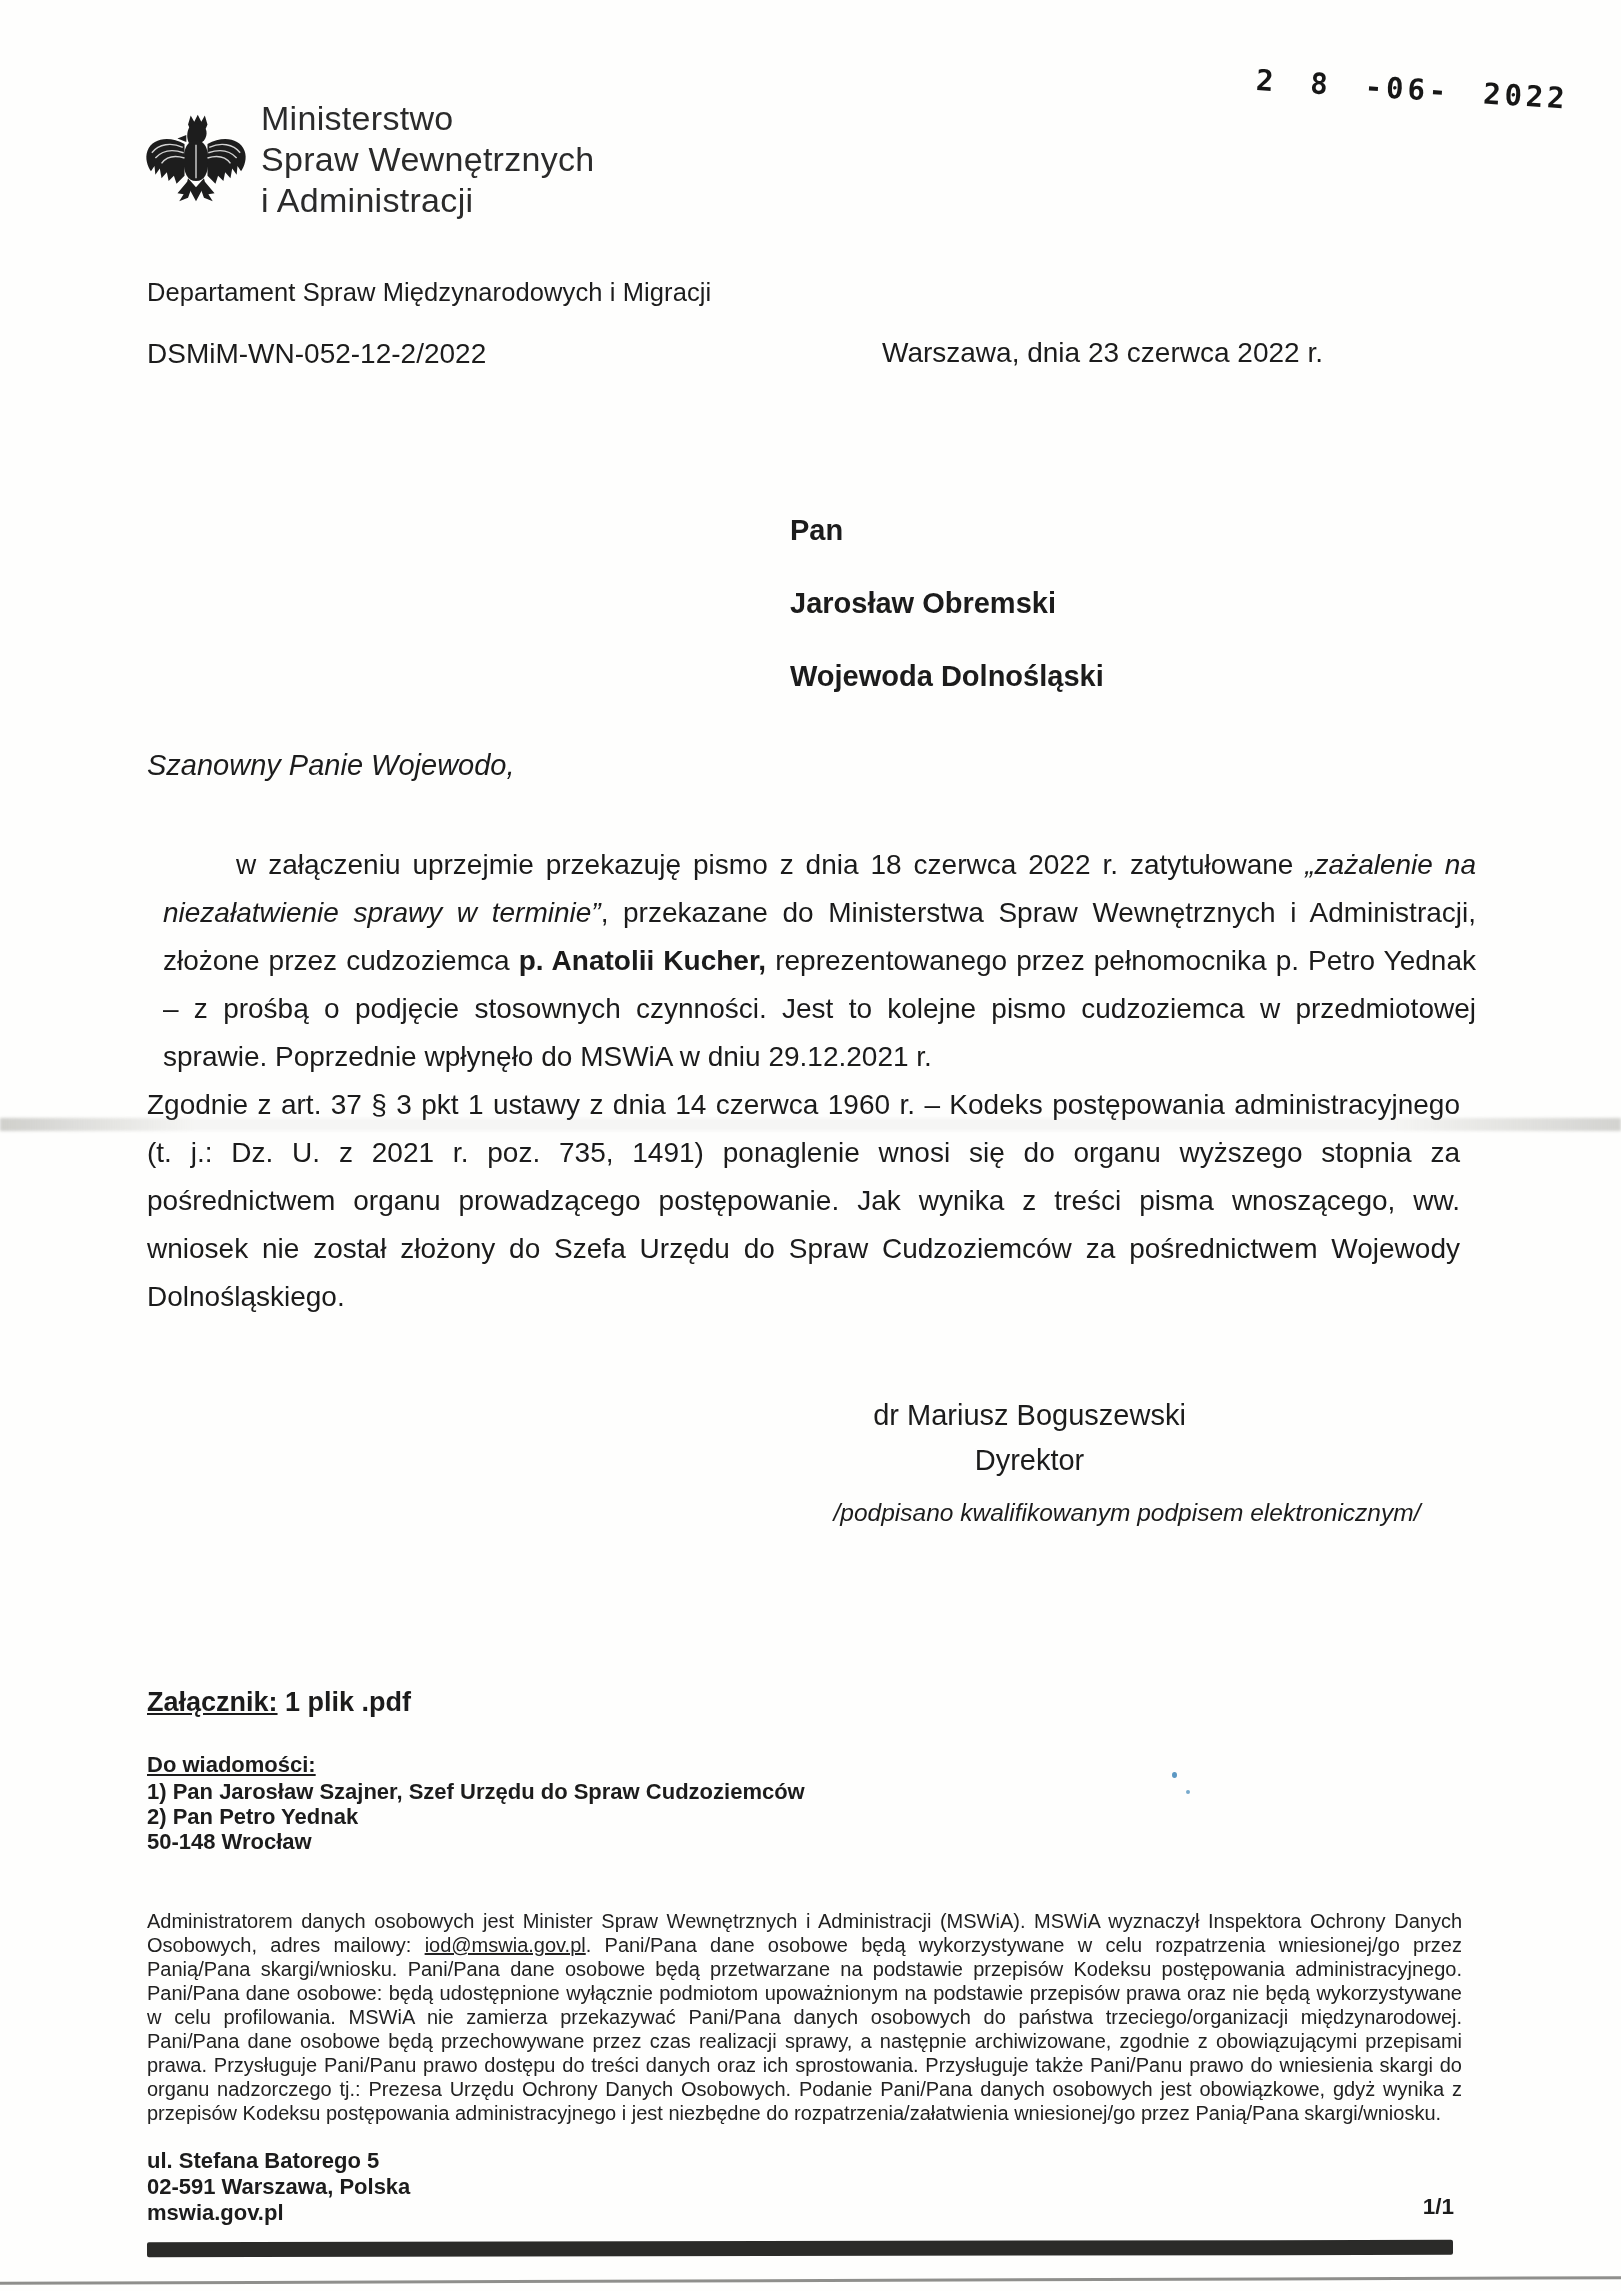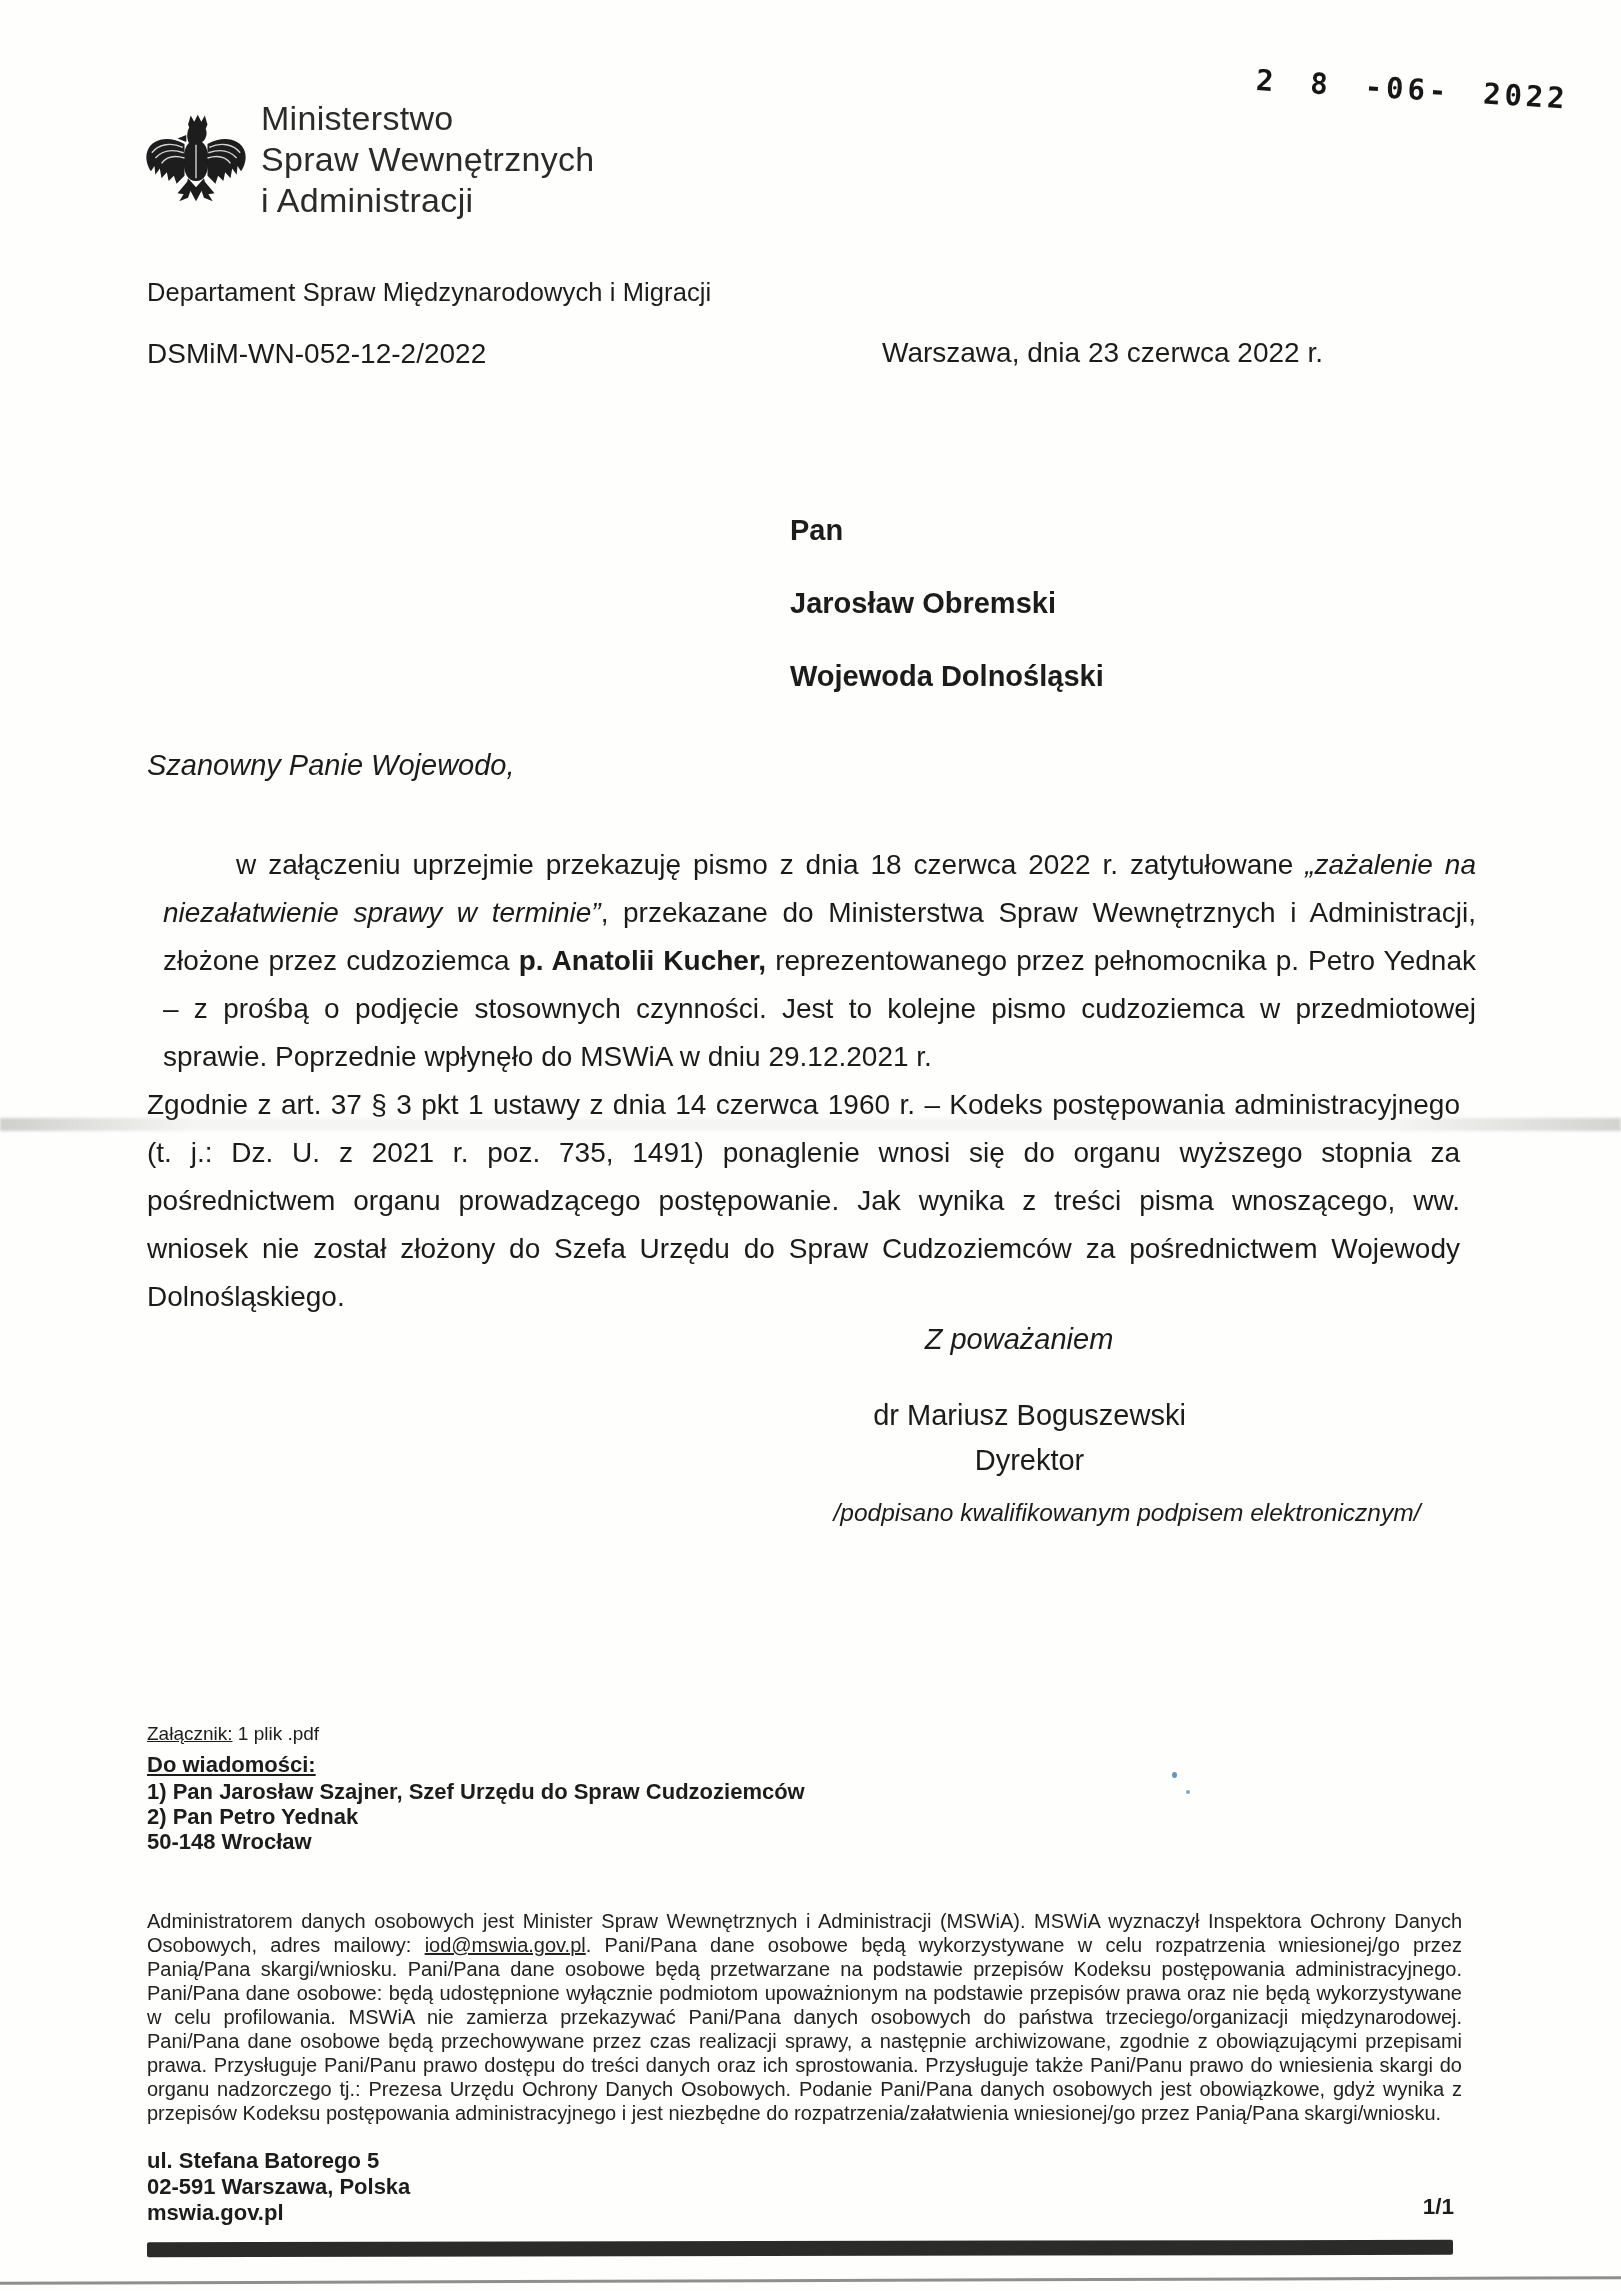--- a/index.html
+++ b/index.html
@@ -39,21 +39,21 @@
   .bd{font-weight:700;}
   
   .fold{left:0;top:1118px;width:1621px;height:12.7px;
     background:linear-gradient(90deg,rgba(168,168,162,.55),rgba(168,168,162,.10) 12%,rgba(168,168,162,.10) 86%,rgba(168,168,162,.50));
     filter:blur(1.5px);}
   
   .valediction{left:784px;top:1323px;width:470px;text-align:center;font-size:29px;font-style:italic;font-weight:500;}
   .signer{left:804px;top:1393px;width:451px;text-align:center;font-size:29px;line-height:45px;font-weight:500;}
   .signnote{left:823px;top:1499px;width:608px;text-align:center;font-size:24.5px;font-style:italic;font-weight:500;}
   
-  .attachment{left:147px;top:1687px;font-size:19px;font-weight:400;margin-top:36px;}
+  .attachment{left:147px;top:1687px;font-size:27px;font-weight:700;}
   .attachment .ul{text-decoration:underline;}
   .dist-head{left:147px;top:1752px;font-size:22px;font-weight:700;text-decoration:underline;}
   .dist-items{left:147px;top:1779px;font-size:22px;font-weight:700;line-height:25px;}
   .speck{width:4.9px;height:5.9px;border-radius:50%;background:#3f86b8;opacity:.85;}
   .speck.s1{left:1172px;top:1772px;}
   .speck.s2{left:1186px;top:1790px;width:3.9px;height:3.9px;opacity:.7;}
   
   .privacy{left:147px;top:1909px;width:1315px;font-size:20px;line-height:24px;text-align:justify;color:#222;}
   .privacy .ul{text-decoration:underline;}
   
@@ -111,21 +111,20 @@
   </div>
 
   <div class="abs salutation">Szanowny Panie Wojewodo,</div>
 
   <div class="abs para p1"><span>w załączeniu uprzejmie przekazuję pismo z dnia 18 czerwca 2022 r. zatytułowane </span><span class="it">„zażalenie na niezałatwienie sprawy w terminie”</span><span>, przekazane do Ministerstwa Spraw Wewnętrznych i Administracji, złożone przez cudzoziemca </span><span class="bd">p. Anatolii Kucher,</span><span> reprezentowanego przez pełnomocnika p. Petro Yednak – z prośbą o podjęcie stosownych czynności. Jest to kolejne pismo cudzoziemca w przedmiotowej sprawie. Poprzednie wpłynęło do MSWiA w dniu 29.12.2021 r.</span></div>
 
   <div class="abs para p2">Zgodnie z art. 37 § 3 pkt 1 ustawy z dnia 14 czerwca 1960 r. – Kodeks postępowania administracyjnego (t. j.: Dz. U. z 2021 r. poz. 735, 1491) ponaglenie wnosi się do organu wyższego stopnia za pośrednictwem organu prowadzącego postępowanie. Jak wynika z treści pisma wnoszącego, ww. wniosek nie został złożony do Szefa Urzędu do Spraw Cudzoziemców za pośrednictwem Wojewody Dolnośląskiego.</div>
 
   <div class="abs fold"></div>
 
-  <div class="abs valediction">Z poważaniem</div>
   <div class="abs signer">
     <div>dr Mariusz Boguszewski</div>
     <div>Dyrektor</div>
   </div>
   <div class="abs signnote">/podpisano kwalifikowanym podpisem elektronicznym/</div>
 
   <div class="abs attachment"><span class="ul">Załącznik:</span><span> 1 plik .pdf</span></div>
 
   <div class="abs dist-head">Do wiadomości:</div>
   <div class="abs dist-items">

